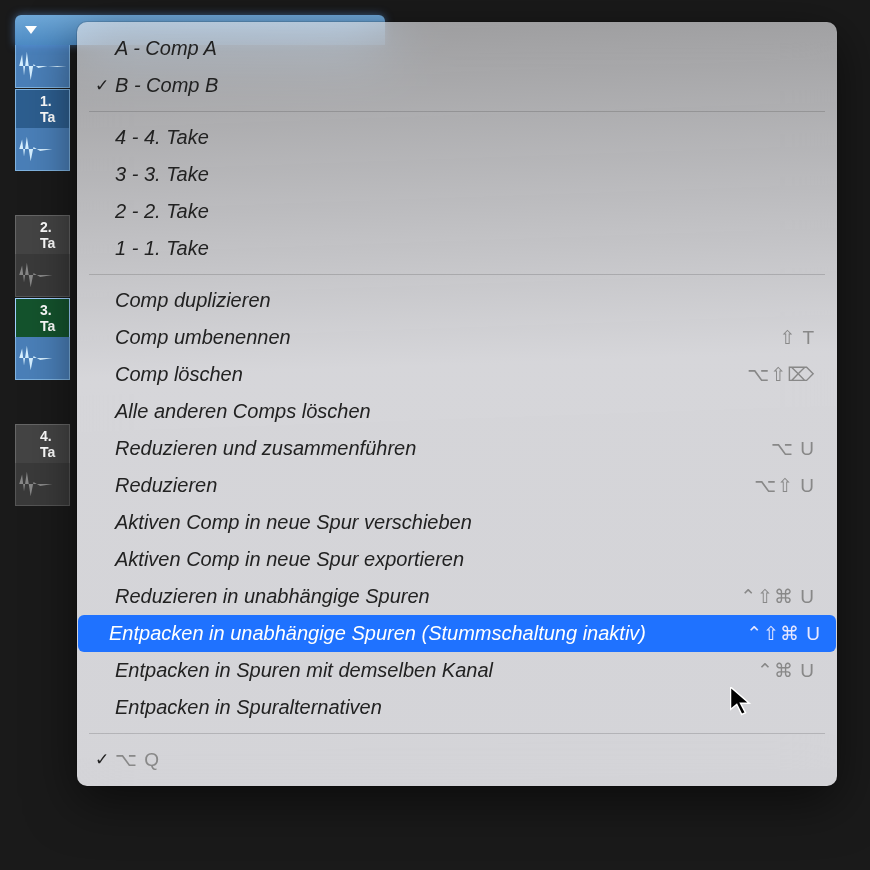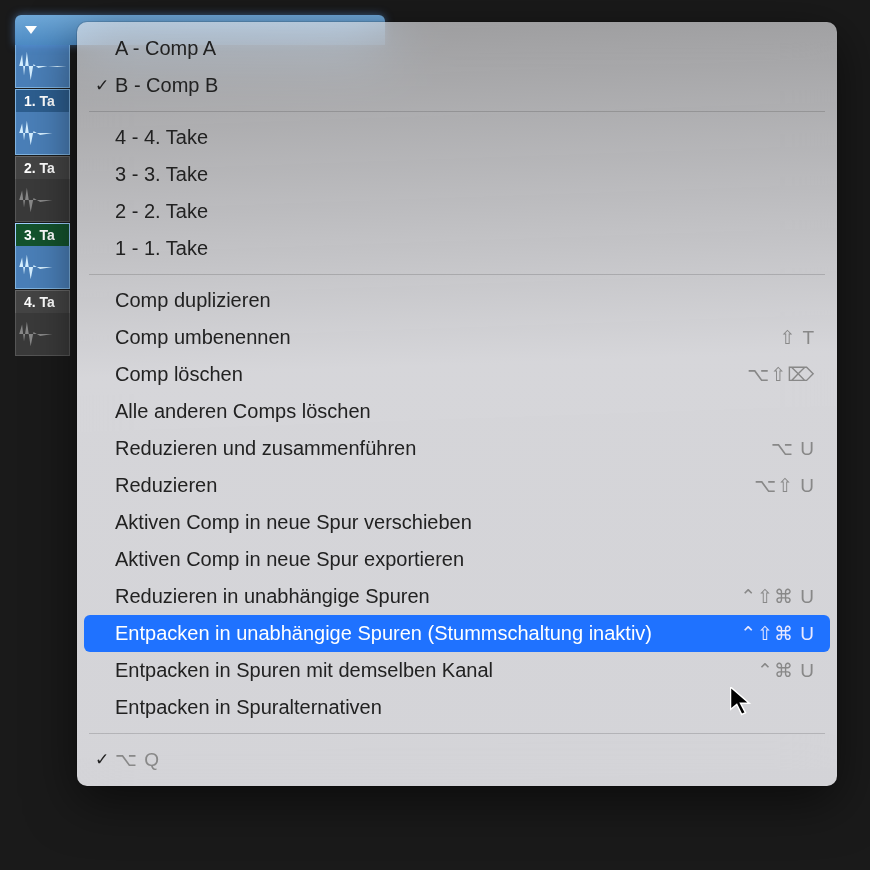--- a/index.html
+++ b/index.html
@@ -53,28 +53,29 @@
     .waveform-strip.muted .wave-svg path { fill: #888; }
     .take-row {
       display: flex;
       margin-top: 1px;
     }
     .take-label {
       background: #2d5e8f;
       color: #fff;
       font-size: 14px;
       font-weight: 600;
-      padding: 3px 8px;
+      padding: 3px 24px;
       width: 55px;
       border: 1px solid #7fb3e0;
       border-bottom: none;
     }
     .take-label.muted {
       background: #444;
       border-color: #666;
+      margin-top: 43px;
     }
     .take-label.selected-take {
       background: #14532d;
       border-color: #a0d0ff;
     }
     .wave-svg {
       width: 50px;
       height: 38px;
     }
     .context-menu {
@@ -93,34 +94,35 @@
     .menu-item {
       display: flex;
       align-items: center;
       padding: 7px 22px 7px 12px;
       cursor: default;
       position: relative;
     }
     .menu-item.highlighted {
       background: #1f72ff;
       color: #fff;
-      margin: 0 7px;
+      margin: 0 1px;
       padding-left: 5px;
       padding-right: 15px;
       border-radius: 6px;
     }
     .check-col {
       width: 26px;
       text-align: center;
       font-size: 17px;
       flex-shrink: 0;
     }
     .label-col {
       flex: 1;
       white-space: nowrap;
+      font-style: italic;
     }
     .shortcut-col {
       color: #888;
       font-size: 19px;
       letter-spacing: 1px;
       white-space: nowrap;
     }
     .menu-item.highlighted .shortcut-col { color: #e8e8ff; }
     .separator {
       height: 1px;

